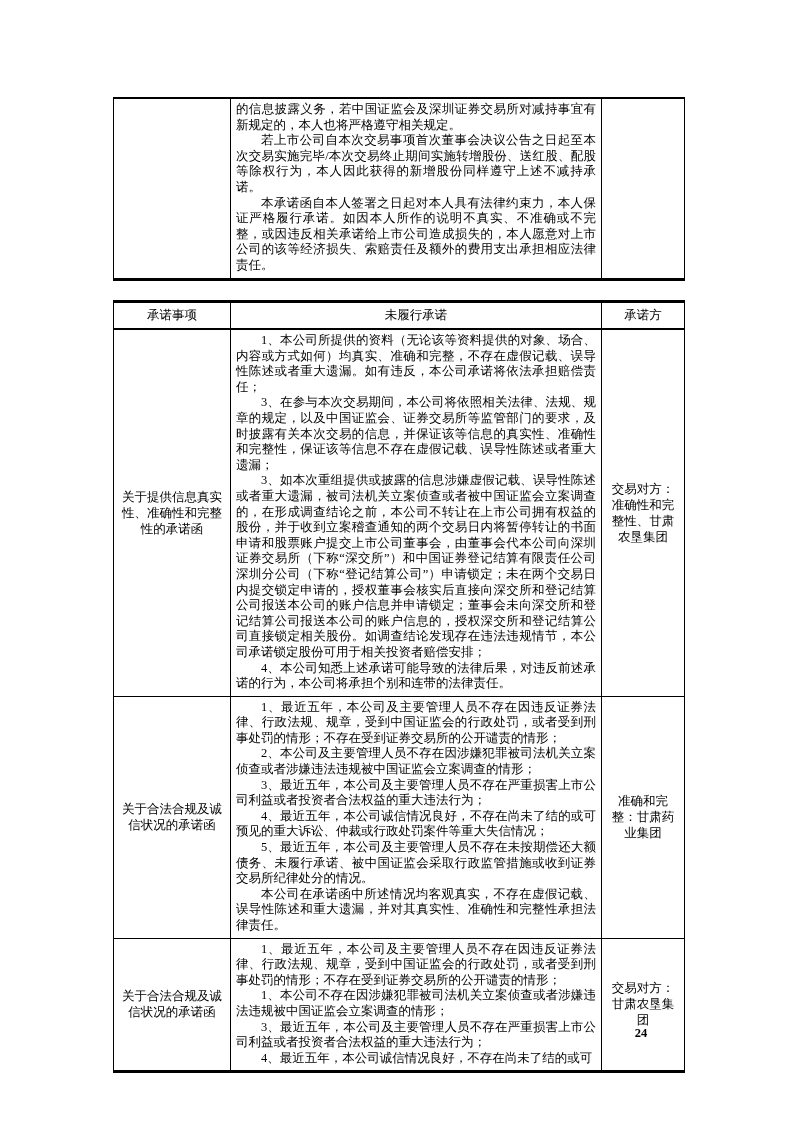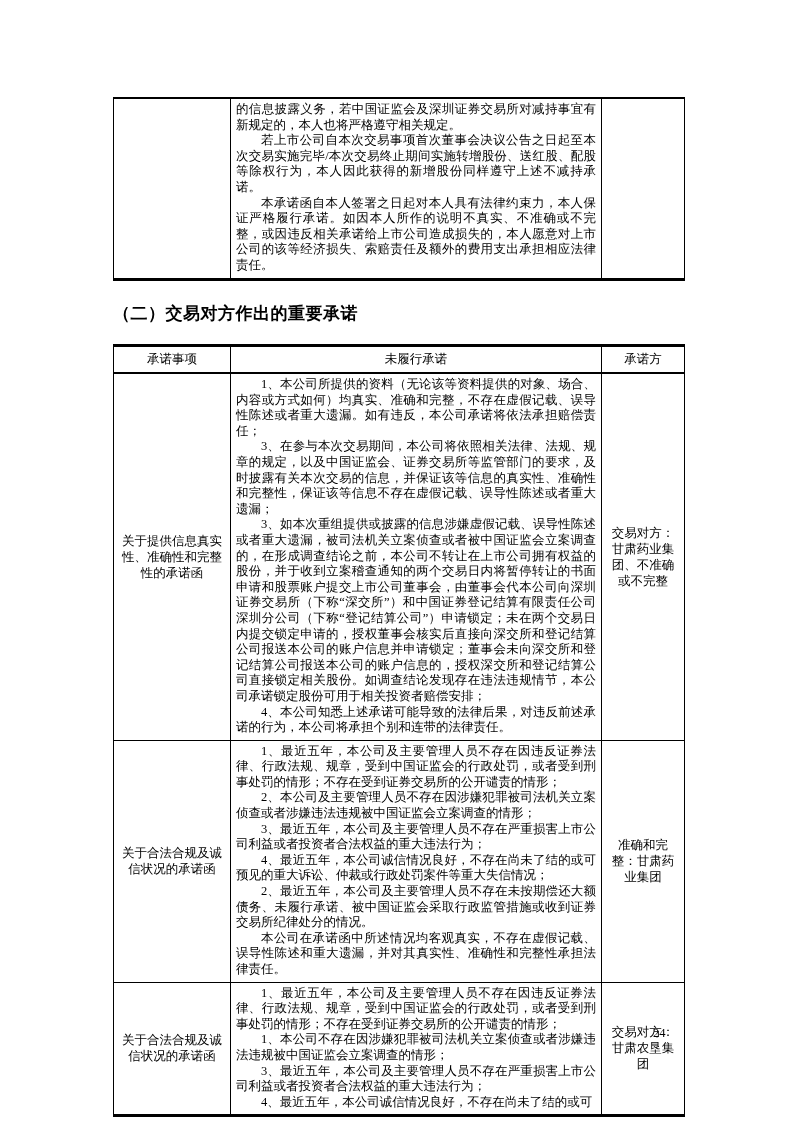--- a/index.html
+++ b/index.html
@@ -56,23 +56,24 @@
   .commit-table td.item-cell,
   .commit-table td.party-cell {
     text-align: center;
     vertical-align: middle;
     font-size: 12.5px;
     line-height: 16px;
     padding: 2px 4px;
   }
   .page-number {
     position: absolute;
-    left: 653px; top: 1026px;
+    left: 621px; top: 1026px;
     width: 40px;
-    font-weight: 400;
+    text-align: center;
+    font-weight: 700;
     font-size: 12.5px;
   }
 </style>
 </head>
 <body>
 
 <div class="content">
 
   <table class="cont-table">
     <colgroup>
@@ -86,21 +87,20 @@
       <td class="cell-content">
         <p class="no-indent">的信息披露义务，若中国证监会及深圳证券交易所对减持事宜有新规定的，本人也将严格遵守相关规定。</p>
         <p>若上市公司自本次交易事项首次董事会决议公告之日起至本次交易实施完毕/本次交易终止期间实施转增股份、送红股、配股等除权行为，本人因此获得的新增股份同样遵守上述不减持承诺。</p>
         <p>本承诺函自本人签署之日起对本人具有法律约束力，本人保证严格履行承诺。如因本人所作的说明不真实、不准确或不完整，或因违反相关承诺给上市公司造成损失的，本人愿意对上市公司的该等经济损失、索赔责任及额外的费用支出承担相应法律责任。</p>
       </td>
       <td></td>
     </tr>
   </tbody>
     </table>
 
-  <h2 class="section-heading">（二）交易对方作出的重要承诺</h2>
 
   <table class="commit-table">
     <colgroup>
         <col class="col-item">
         <col class="col-body">
         <col class="col-party">
       </colgroup>
     <tbody>
         <tr>
       <th>承诺事项</th>
@@ -109,31 +109,31 @@
     </tr>
 
     <tr>
       <td class="item-cell">关于提供信息真实性、准确性和完整性的承诺函</td>
       <td class="cell-content">
         <p>1、本公司所提供的资料（无论该等资料提供的对象、场合、内容或方式如何）均真实、准确和完整，不存在虚假记载、误导性陈述或者重大遗漏。如有违反，本公司承诺将依法承担赔偿责任；</p>
         <p>3、在参与本次交易期间，本公司将依照相关法律、法规、规章的规定，以及中国证监会、证券交易所等监管部门的要求，及时披露有关本次交易的信息，并保证该等信息的真实性、准确性和完整性，保证该等信息不存在虚假记载、误导性陈述或者重大遗漏；</p>
         <p>3、如本次重组提供或披露的信息涉嫌虚假记载、误导性陈述或者重大遗漏，被司法机关立案侦查或者被中国证监会立案调查的，在形成调查结论之前，本公司不转让在上市公司拥有权益的股份，并于收到立案稽查通知的两个交易日内将暂停转让的书面申请和股票账户提交上市公司董事会，由董事会代本公司向深圳证券交易所（下称“深交所”）和中国证券登记结算有限责任公司深圳分公司（下称“登记结算公司”）申请锁定；未在两个交易日内提交锁定申请的，授权董事会核实后直接向深交所和登记结算公司报送本公司的账户信息并申请锁定；董事会未向深交所和登记结算公司报送本公司的账户信息的，授权深交所和登记结算公司直接锁定相关股份。如调查结论发现存在违法违规情节，本公司承诺锁定股份可用于相关投资者赔偿安排；</p>
         <p>4、本公司知悉上述承诺可能导致的法律后果，对违反前述承诺的行为，本公司将承担个别和连带的法律责任。</p>
       </td>
-      <td class="party-cell">交易对方：甘肃药业集团、不准确或不完整</td>
+      <td class="party-cell">交易对方：准确性和完整性、甘肃农垦集团</td>
     </tr>
 
     <tr>
       <td class="item-cell">关于合法合规及诚信状况的承诺函</td>
       <td class="cell-content">
         <p>1、最近五年，本公司及主要管理人员不存在因违反证券法律、行政法规、规章，受到中国证监会的行政处罚，或者受到刑事处罚的情形；不存在受到证券交易所的公开谴责的情形；</p>
         <p>2、本公司及主要管理人员不存在因涉嫌犯罪被司法机关立案侦查或者涉嫌违法违规被中国证监会立案调查的情形；</p>
         <p>3、最近五年，本公司及主要管理人员不存在严重损害上市公司利益或者投资者合法权益的重大违法行为；</p>
         <p>4、最近五年，本公司诚信情况良好，不存在尚未了结的或可预见的重大诉讼、仲裁或行政处罚案件等重大失信情况；</p>
-        <p>2、最近五年，本公司及主要管理人员不存在未按期偿还大额债务、未履行承诺、被中国证监会采取行政监管措施或收到证券交易所纪律处分的情况。</p>
+        <p>5、最近五年，本公司及主要管理人员不存在未按期偿还大额债务、未履行承诺、被中国证监会采取行政监管措施或收到证券交易所纪律处分的情况。</p>
         <p>本公司在承诺函中所述情况均客观真实，不存在虚假记载、误导性陈述和重大遗漏，并对其真实性、准确性和完整性承担法律责任。</p>
       </td>
       <td class="party-cell">准确和完整：甘肃药业集团</td>
     </tr>
 
     <tr>
       <td class="item-cell">关于合法合规及诚信状况的承诺函</td>
       <td class="cell-content">
         <p>1、最近五年，本公司及主要管理人员不存在因违反证券法律、行政法规、规章，受到中国证监会的行政处罚，或者受到刑事处罚的情形；不存在受到证券交易所的公开谴责的情形；</p>
         <p>1、本公司不存在因涉嫌犯罪被司法机关立案侦查或者涉嫌违法违规被中国证监会立案调查的情形；</p>

